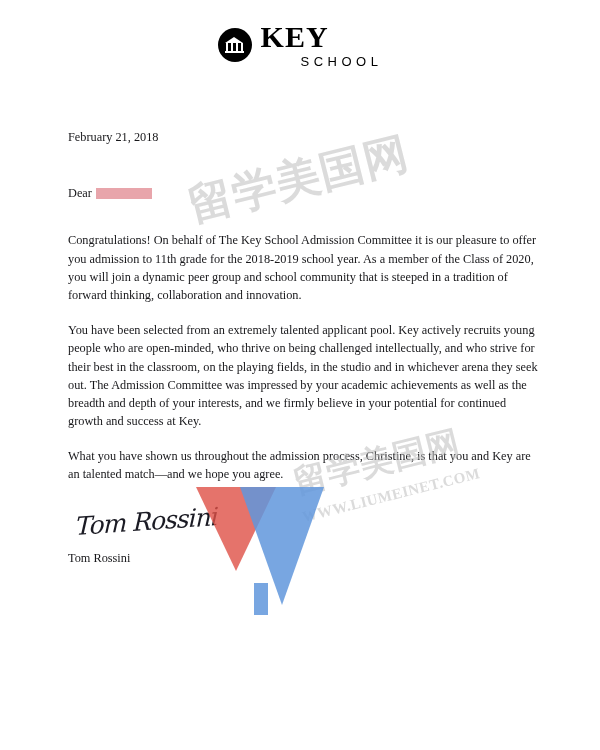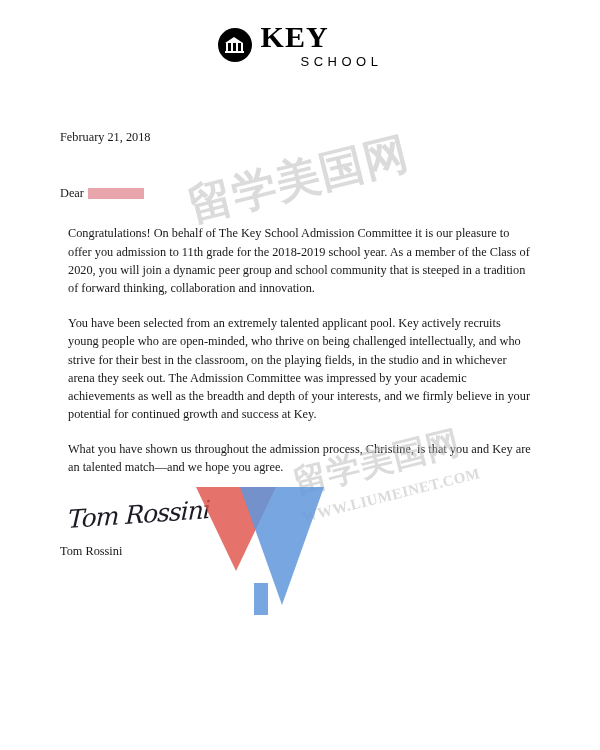--- a/index.html
+++ b/index.html
@@ -106,44 +106,44 @@
     color: #000;
     margin-top: 3px;
     margin-left: 12px;
     padding-left: 28px;
   }
 
   
   .letter {
     position: absolute;
     top: 128px;
-    left: 60px;
+    left: 68px;
     width: 474px;
     font-size: 12.3px;
     line-height: 1.48;
     color: #17171a;
   }
   .date {
     margin: 0 0 38px 0;
   }
   .salutation {
-    margin: 0 0 22px 0;
+    margin: 0 0 29px 0;
     display: flex;
     align-items: center;
     gap: 4px;
   }
   .redacted {
     display: inline-block;
     width: 56px;
     height: 11px;
     background: #e8a5ab;
     vertical-align: middle;
   }
   .para {
-    margin: 0 0 17px 8px;
+    margin: 0 0 17px 0;
     text-align: left;
   }
   .closing {
     margin: 26px 0 0 0;
   }
   .sig-block {
     margin-top: 4px;
     height: 46px;
     position: relative;
   }

